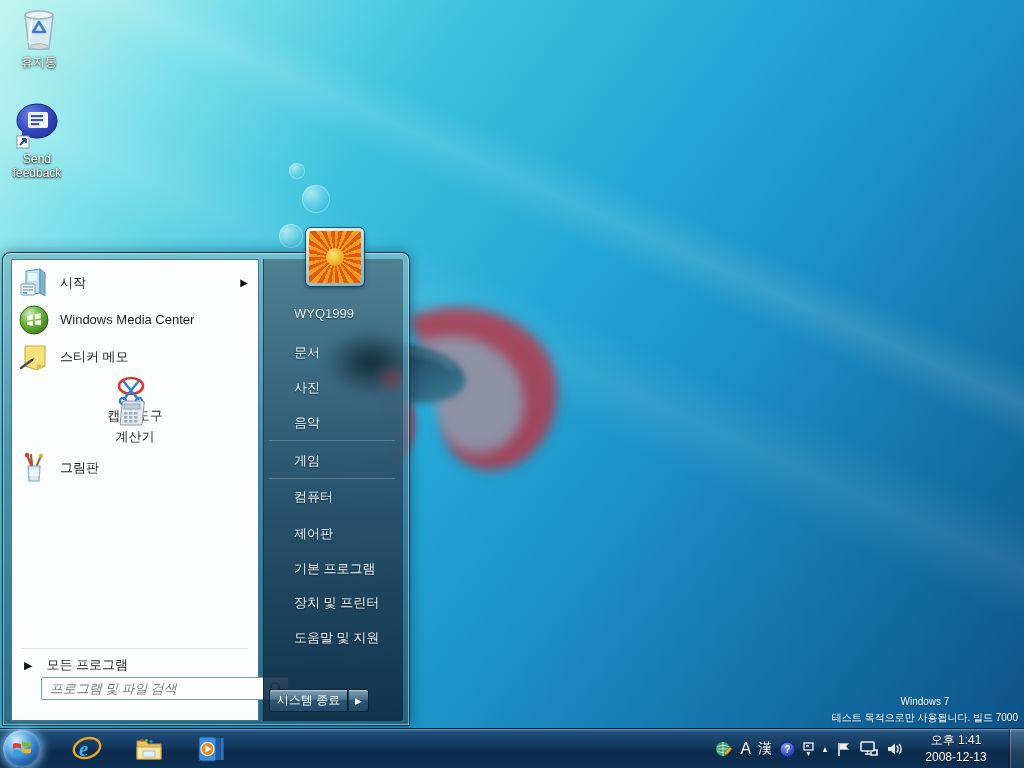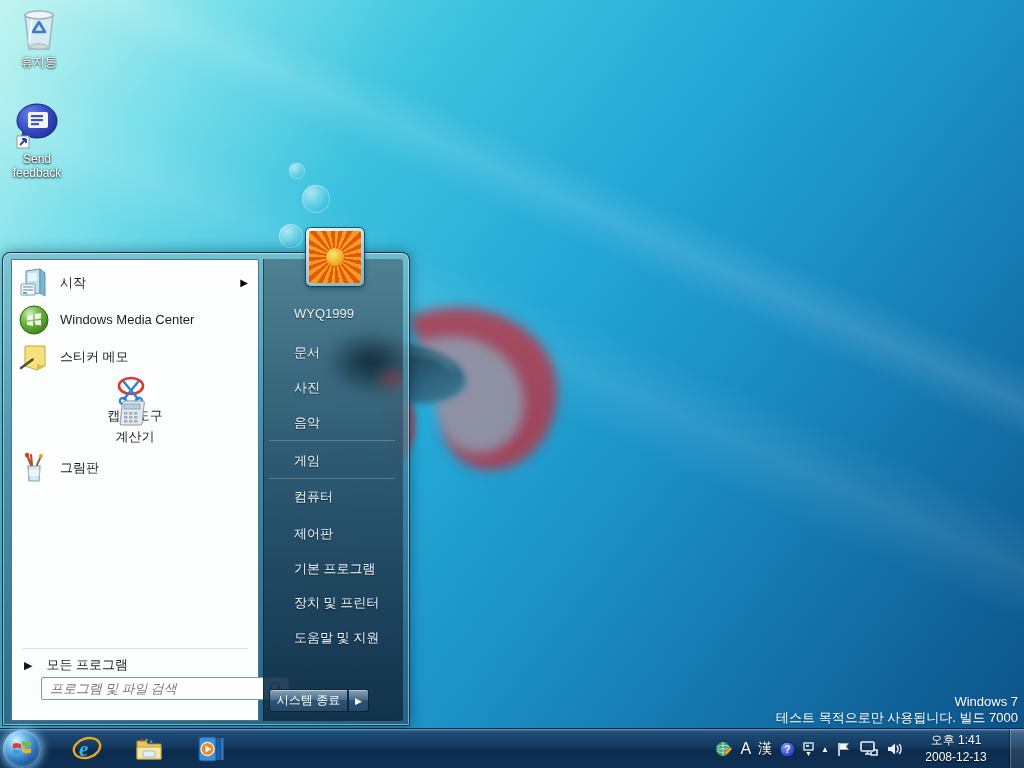--- a/index.html
+++ b/index.html
@@ -18,21 +18,21 @@
   .bubble { position:absolute; border-radius:50%;
     background:radial-gradient(circle at 32% 28%, rgba(255,255,255,.55), rgba(255,255,255,.10) 55%, rgba(255,255,255,0) 70%);
     box-shadow:inset 0 0 0 1px rgba(255,255,255,.35); }
 
   
   .desk-icon { position:absolute; width:66px; text-align:center; }
   .desk-icon .ic { width:48px; height:48px; margin:0 auto; display:block; }
   .desk-icon .lbl { margin-top:2px; font-size:12px; color:#fff; text-shadow:0 1px 2px rgba(0,0,0,.85), 0 0 3px rgba(0,0,0,.6); line-height:14px; }
 
   
-  .watermark { position:absolute; right:6px; bottom:42px; text-align:right; color:#fff; font-size:13px; line-height:16px;
+  .watermark { position:absolute; right:6px; bottom:42px; text-align:center; color:#fff; font-size:10px; line-height:16px;
     text-shadow:0 1px 2px rgba(0,40,70,.55); }
 
   
   .user-tile { position:absolute; left:306px; top:228px; width:58px; height:58px; z-index:30;
     border-radius:5px; padding:3px; background:linear-gradient(160deg, #f2fbfc, #9fc9d4 60%, #7fb4c2);
     box-shadow:0 0 0 1px rgba(20,60,80,.8), 0 2px 5px rgba(0,20,40,.5); }
   .user-tile .flower { width:100%; height:100%; border-radius:2px; position:relative; overflow:hidden;
     background:repeating-conic-gradient(from 8deg, #e2590b 0deg 9deg, #f89c1e 9deg 18deg); }
   .user-tile .flower:after { content:""; position:absolute; left:50%; top:50%; width:18px; height:18px; margin:-9px 0 0 -9px;
     border-radius:50%; background:radial-gradient(circle at 40% 35%, #ffe27a, #e8a615 70%, #b97b0e); }

